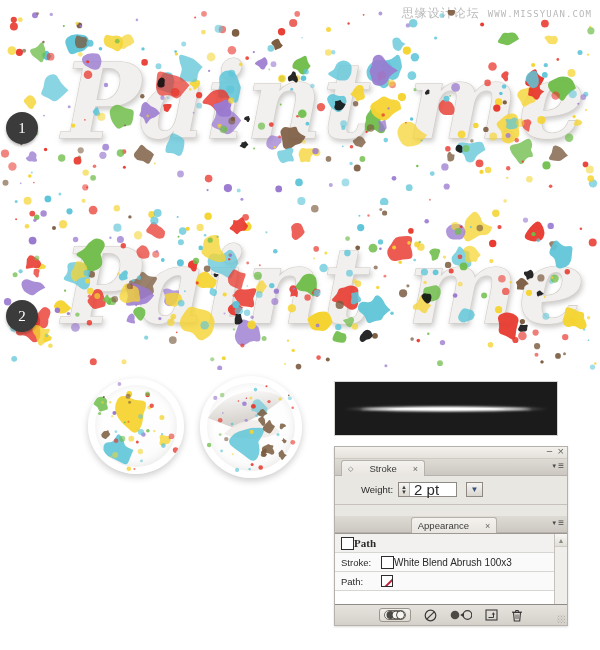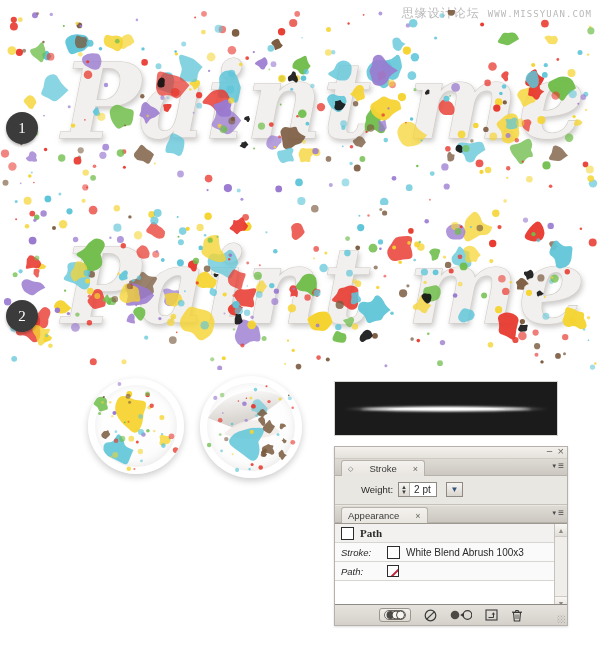--- a/index.html
+++ b/index.html
@@ -129,61 +129,61 @@
     display: flex; align-items: stretch;
     border: 1px solid #8e8a83; background: #fff; height: 15px;
   }
   .spin-arrows {
     display: flex; flex-direction: column; justify-content: center; align-items: center;
     width: 11px; background: linear-gradient(#f6f5f2,#ddd9d2);
     border-right: 1px solid #b6b2ab; color:#3c3c3c;
   }
   .spin-arrows i { font-style: normal; font-size: 6px; line-height: 5px; }
   .spin-value {
-    width: 26px; padding-left: 4px; display:flex; align-items:center;
-    font-size: 10px; background:#fff;
+    width: 46px; padding-left: 4px; display:flex; align-items:center;
+    font-size: 15px; background:#fff;
   }
   .combo-arrow {
     width: 17px; height: 15px; margin-left: 4px;
     background: linear-gradient(#f6f5f2,#d9d5ce);
     border: 1px solid #8e8a83;
     display: flex; align-items: center; justify-content: center;
     color: #33507a; font-size: 8px;
   }
 
   
-  .appearance-tabstrip { margin-top: 1px; }
+  .appearance-tabstrip { margin-top: 11px; text-align: center; }
   .app-body {
     position: relative;
     height: 86px; background: #ffffff;
     border-top: 1px solid #9c988f;
     overflow: hidden;
   }
   .app-row {
-    display: flex; align-items: center; gap: 6px;
+    display: flex; align-items: center; 
     height: 19px; padding-left: 6px;
     border-bottom: 1px solid #d8d6d2;
     background: #fafafa;
   }
   .app-row.header { background:#f2f1ef; }
   .swatch-box {
     width: 13px; height: 13px; background: #fff;
     border: 1.5px solid #2c2c2c; flex: none;
   }
   .swatch-none {
     width: 12px; height: 12px; background:#fff;
     border: 1.5px solid #2c2c2c; flex:none; position: relative; overflow:hidden;
   }
   .swatch-none::after {
     content:""; position:absolute; left:-3px; top:50%; width:22px; height:1.6px;
     background:#c0233a; transform: rotate(-45deg); transform-origin:center;
   }
   .row-label { font-size: 9.5px; }
   .row-label.bold { font-weight: bold; font-family:"Liberation Serif", serif; font-size: 11px; }
-  .row-key { width: 40px; font-size: 9.5px; font-style: italic; }
+  .row-key { width: 40px; font-size: 9.5px; }
   .row-val { font-size: 10px; color:#2a2a2a; }
 
   .vscroll {
     position: absolute; right: 0; top: 0; width: 13px; height: 100%;
     background: #f0eeea; border-left: 1px solid #c6c2bb;
     display: flex; flex-direction: column; justify-content: space-between;
   }
   .vscroll .arrow {
     height: 13px; display:flex; align-items:center; justify-content:center;
     background: linear-gradient(#f8f7f4,#e2dfd9);

